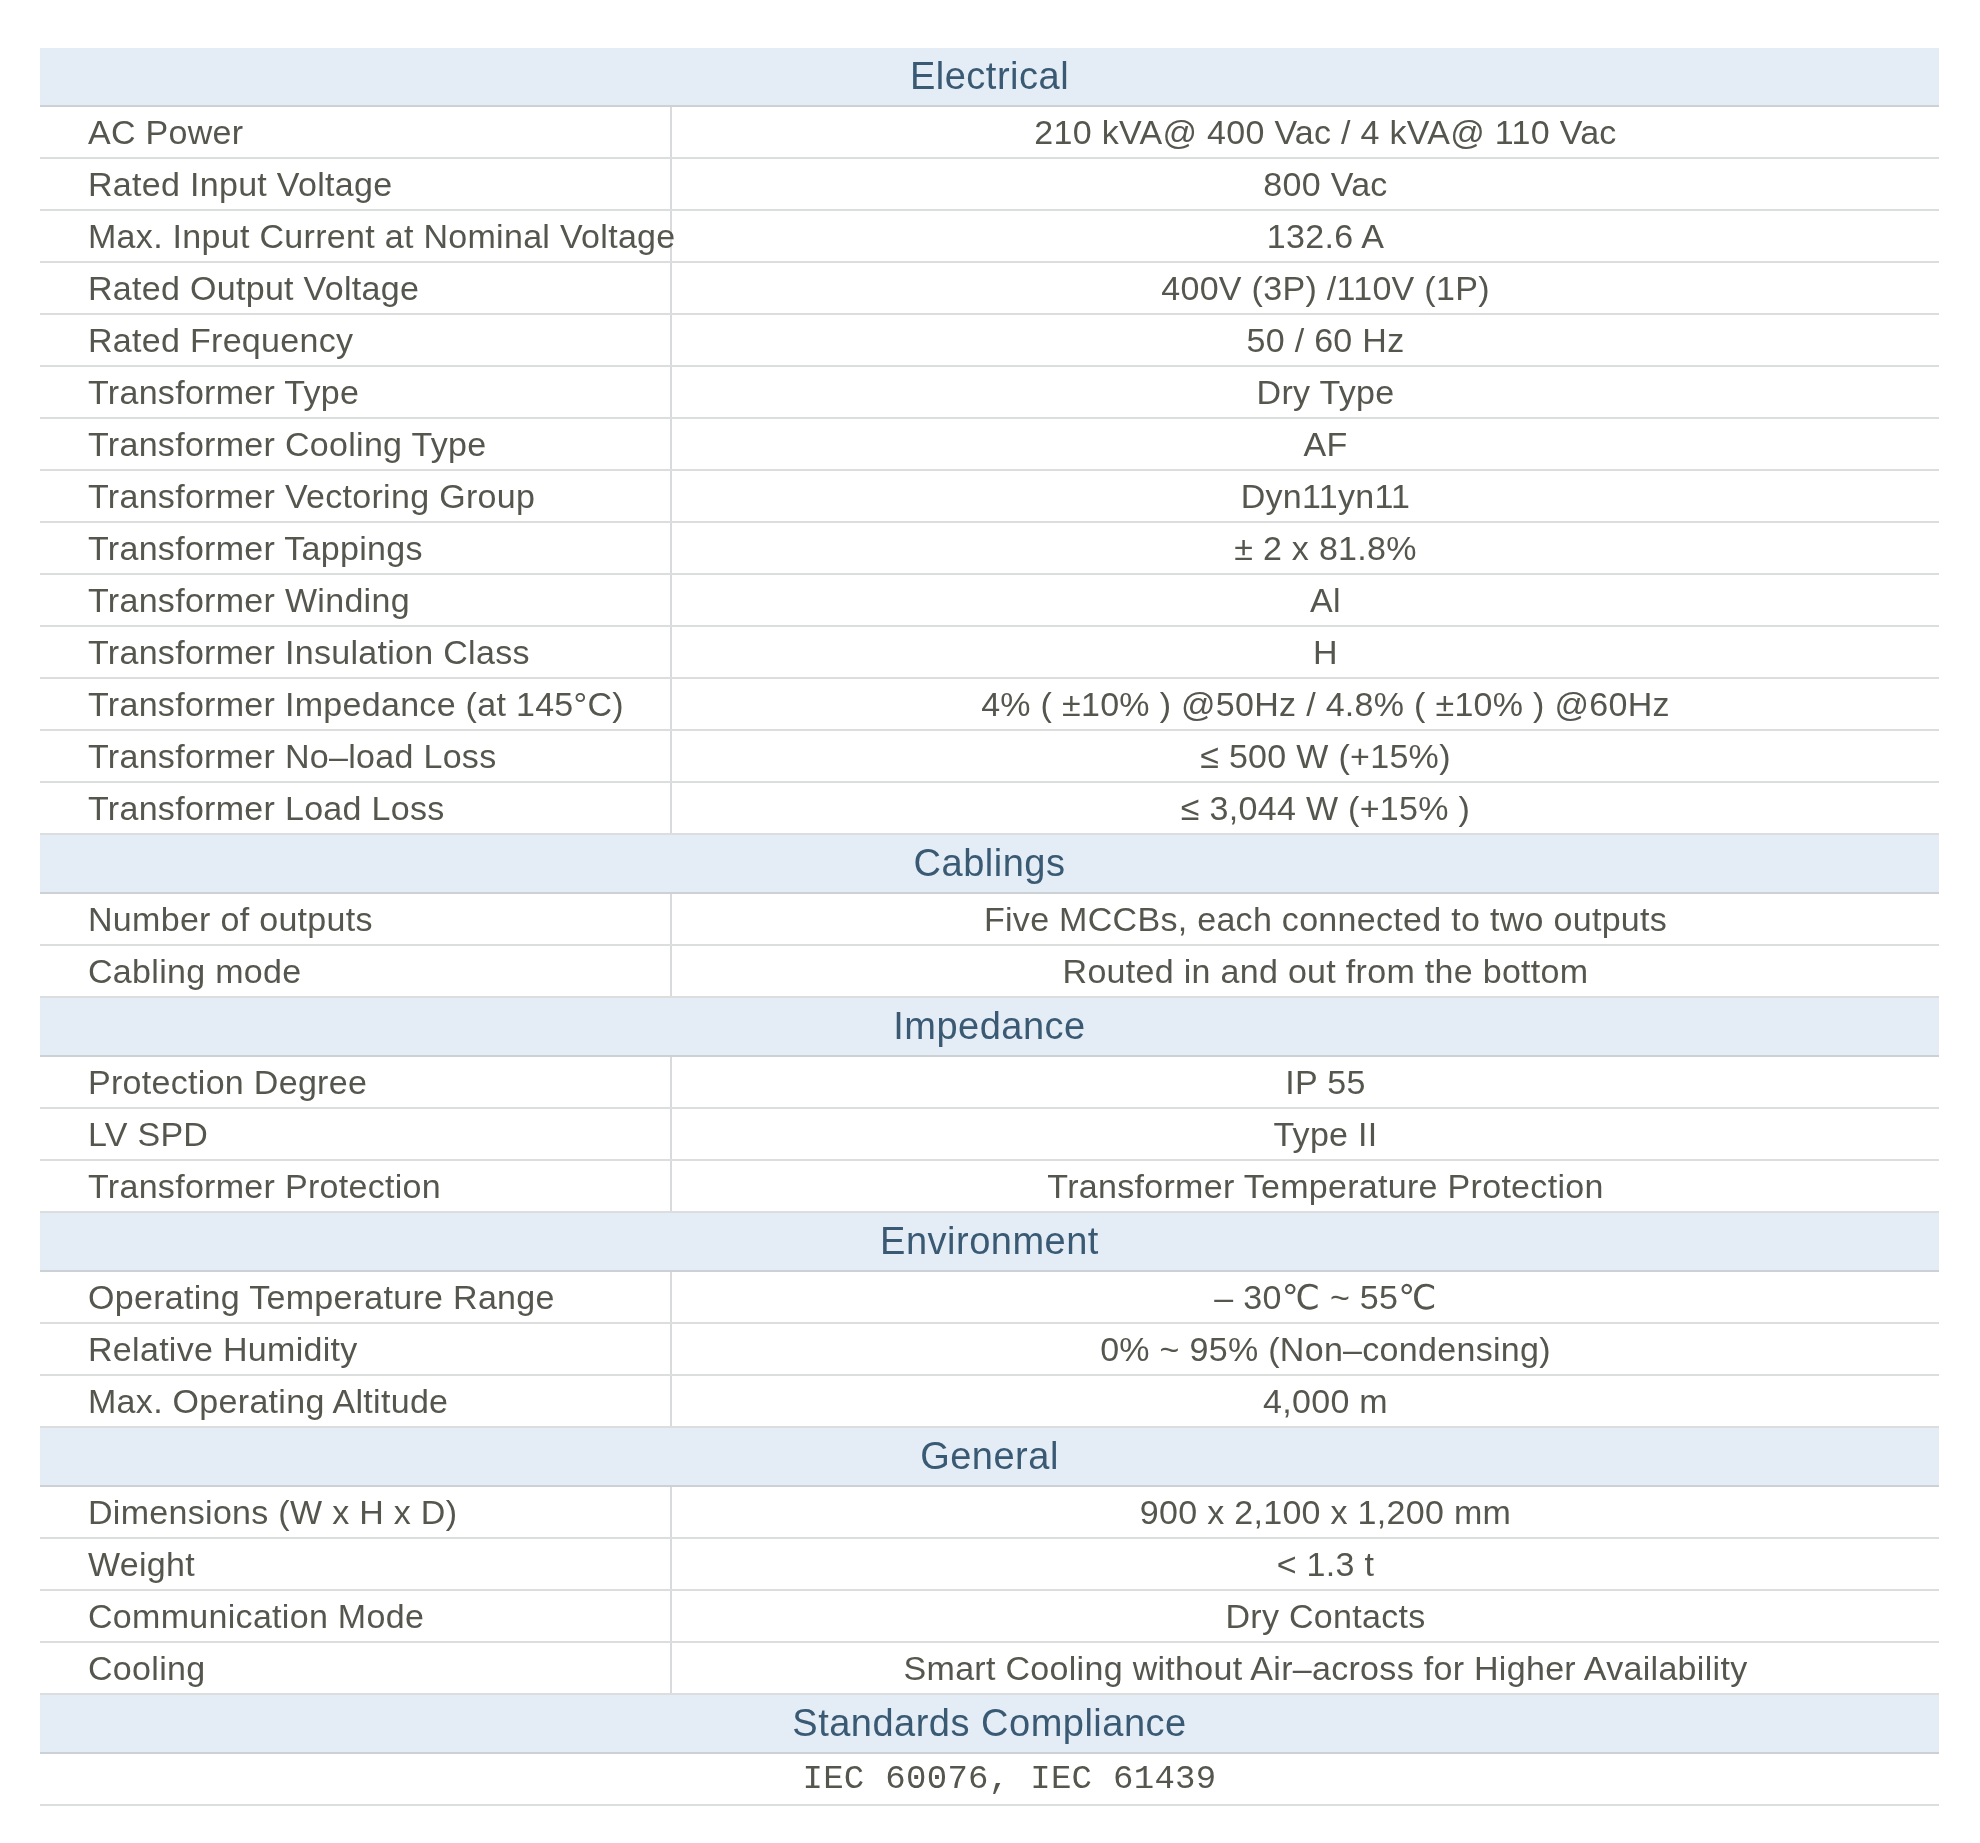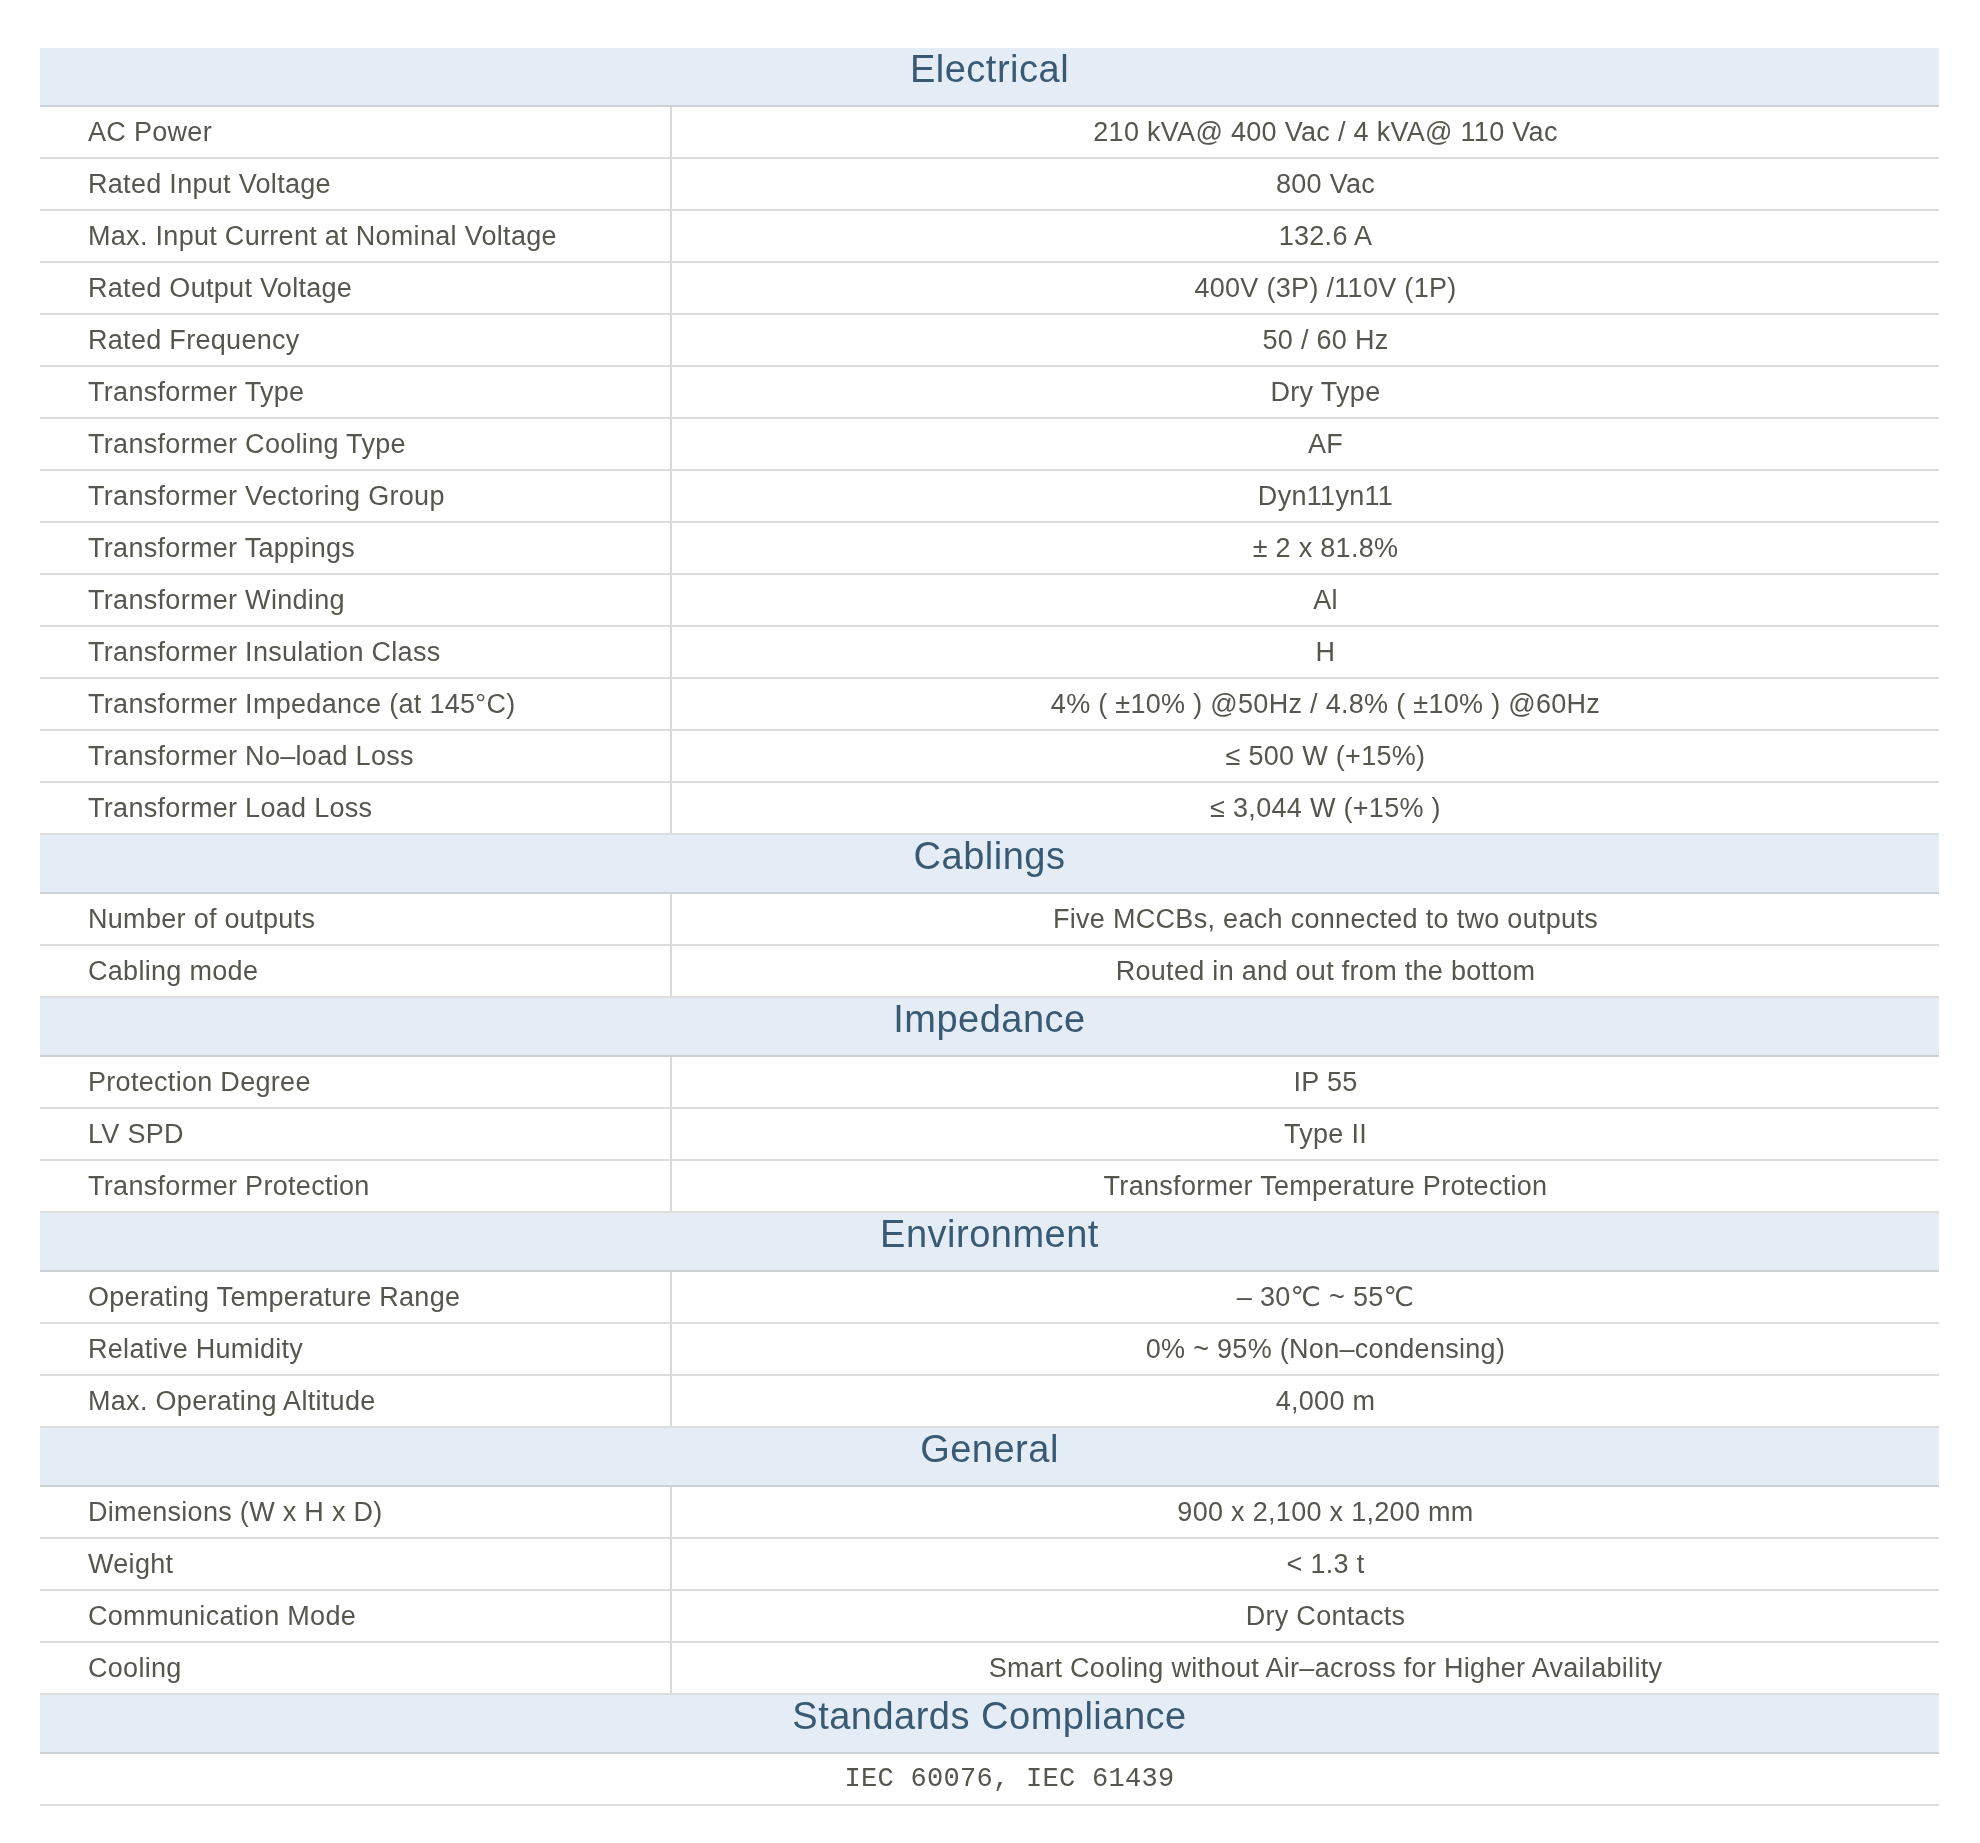--- a/index.html
+++ b/index.html
@@ -17,37 +17,37 @@
     position: absolute;
     left: 40px;
     top: 48px;
     width: 1899px;
   }
   .band {
     height: 57px;
     background: #e4edf6;
     border-bottom: 2px solid #ccd1d6;
     display: flex;
-    align-items: flex-start;
+    align-items: center;
     justify-content: center;
     font-size: 38px;
     letter-spacing: 0.5px;
     color: #3a5a74;
   }
   .row {
     display: flex;
     align-items: stretch;
     height: 50px;
     border-bottom: 2px solid #dcdddd;
     background: #ffffff;
   }
   .cell {
     display: flex;
     align-items: center;
-    font-size: 27px;
+    font-size: 34px;
     letter-spacing: 0.3px;
     color: #55564e;
     white-space: nowrap;
   }
   .cell.label {
     width: 582px;
     padding-left: 48px;
     border-right: 2px solid #d9dadb;
   }
   .cell.value {

